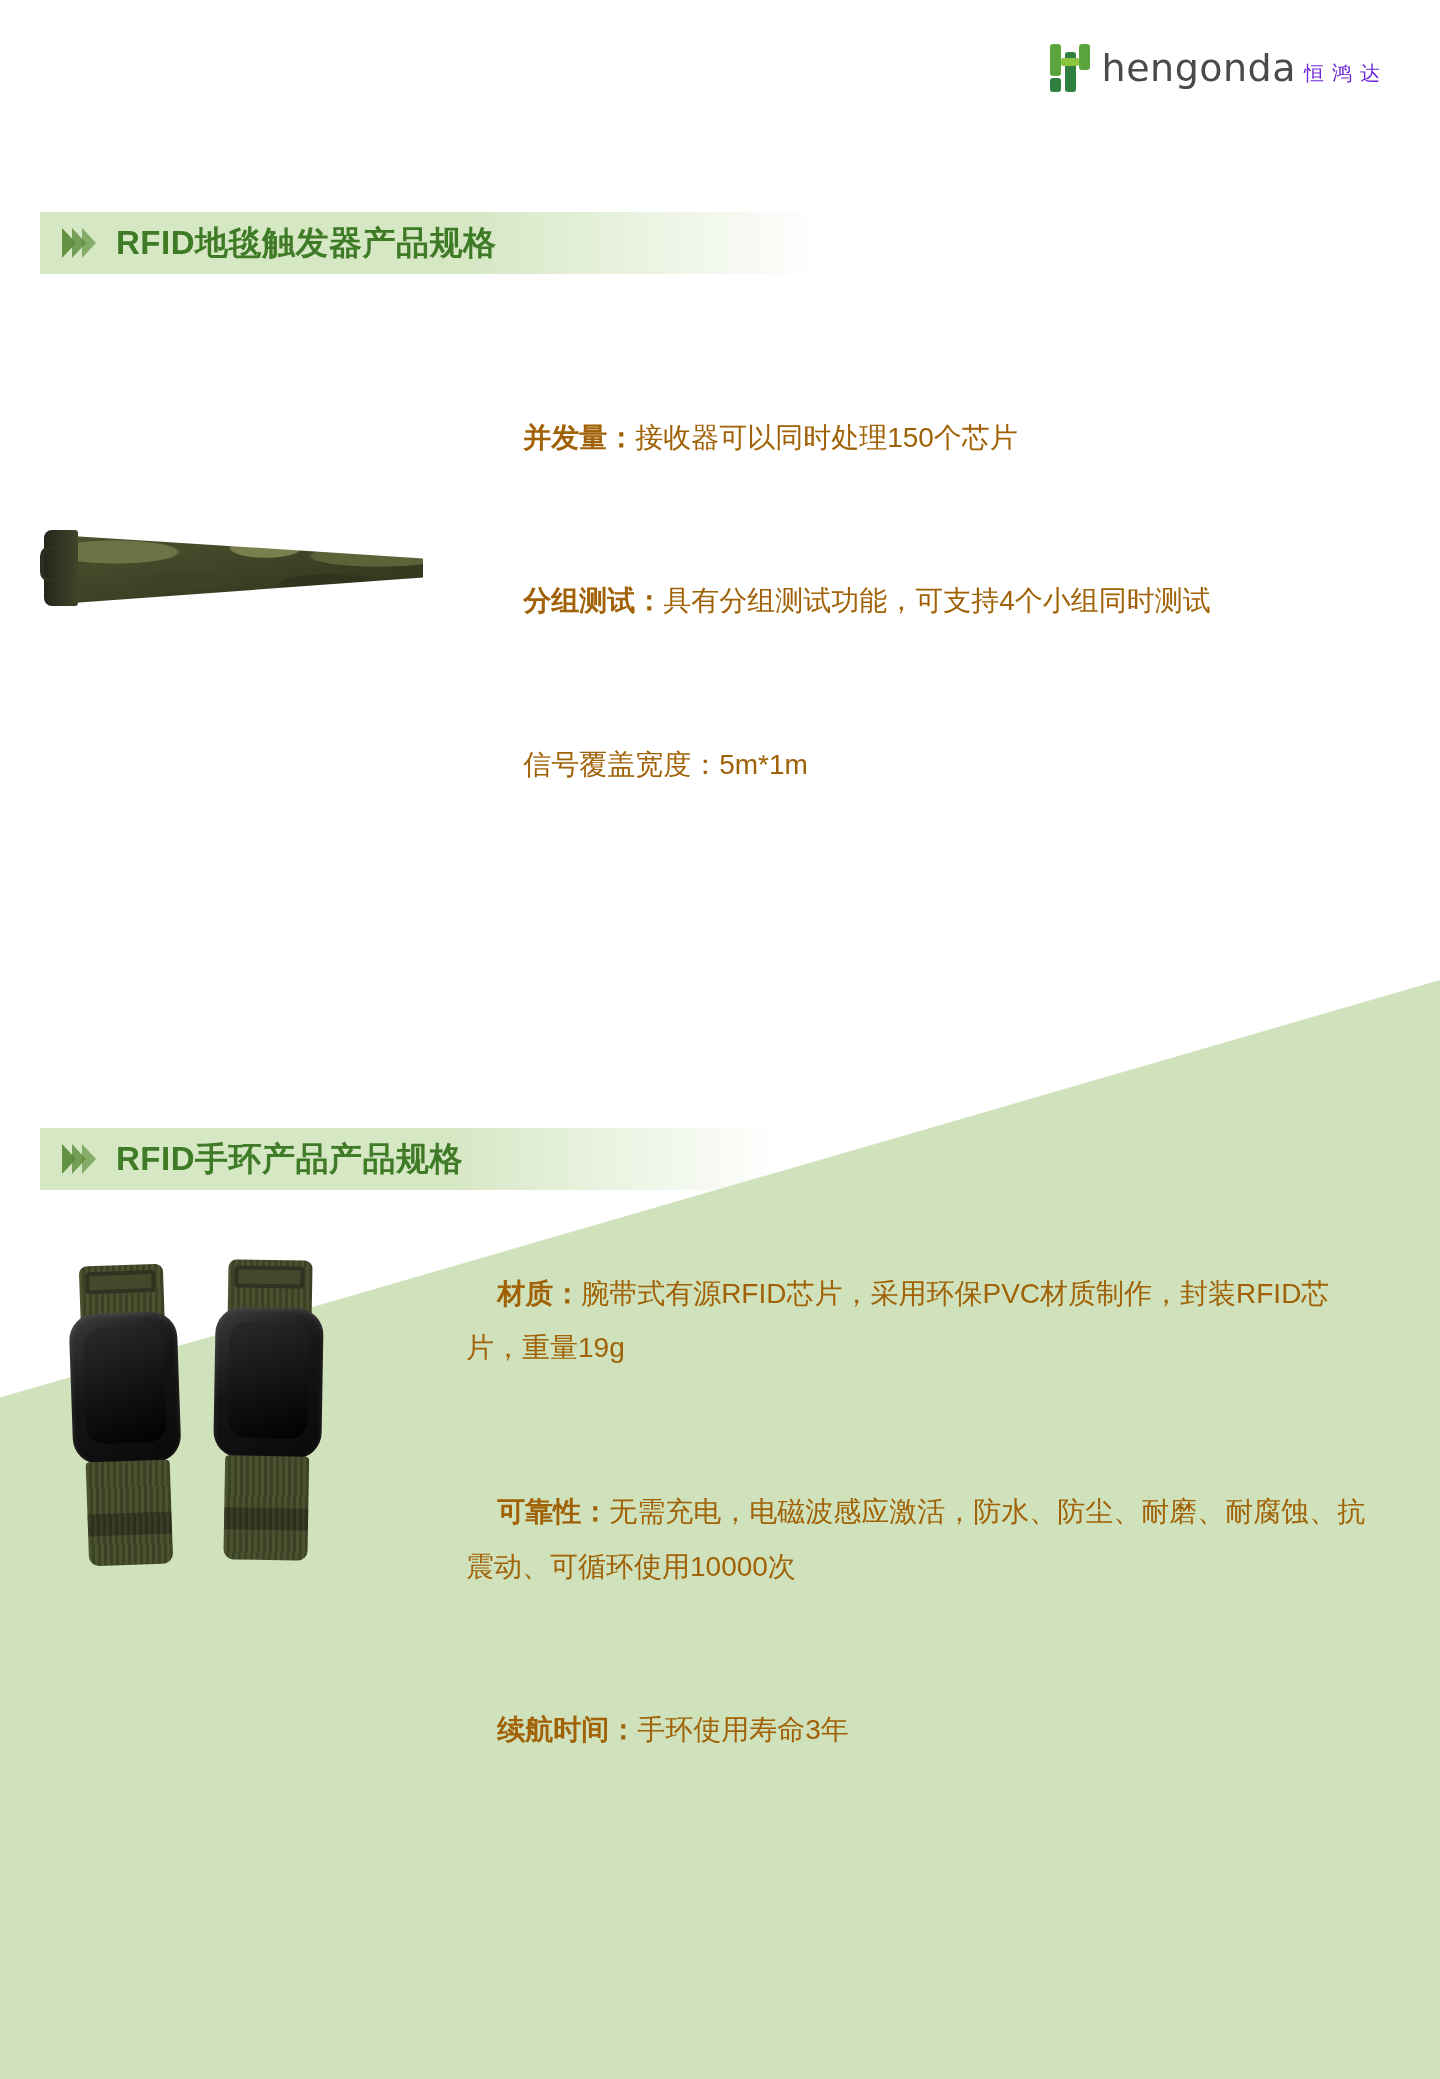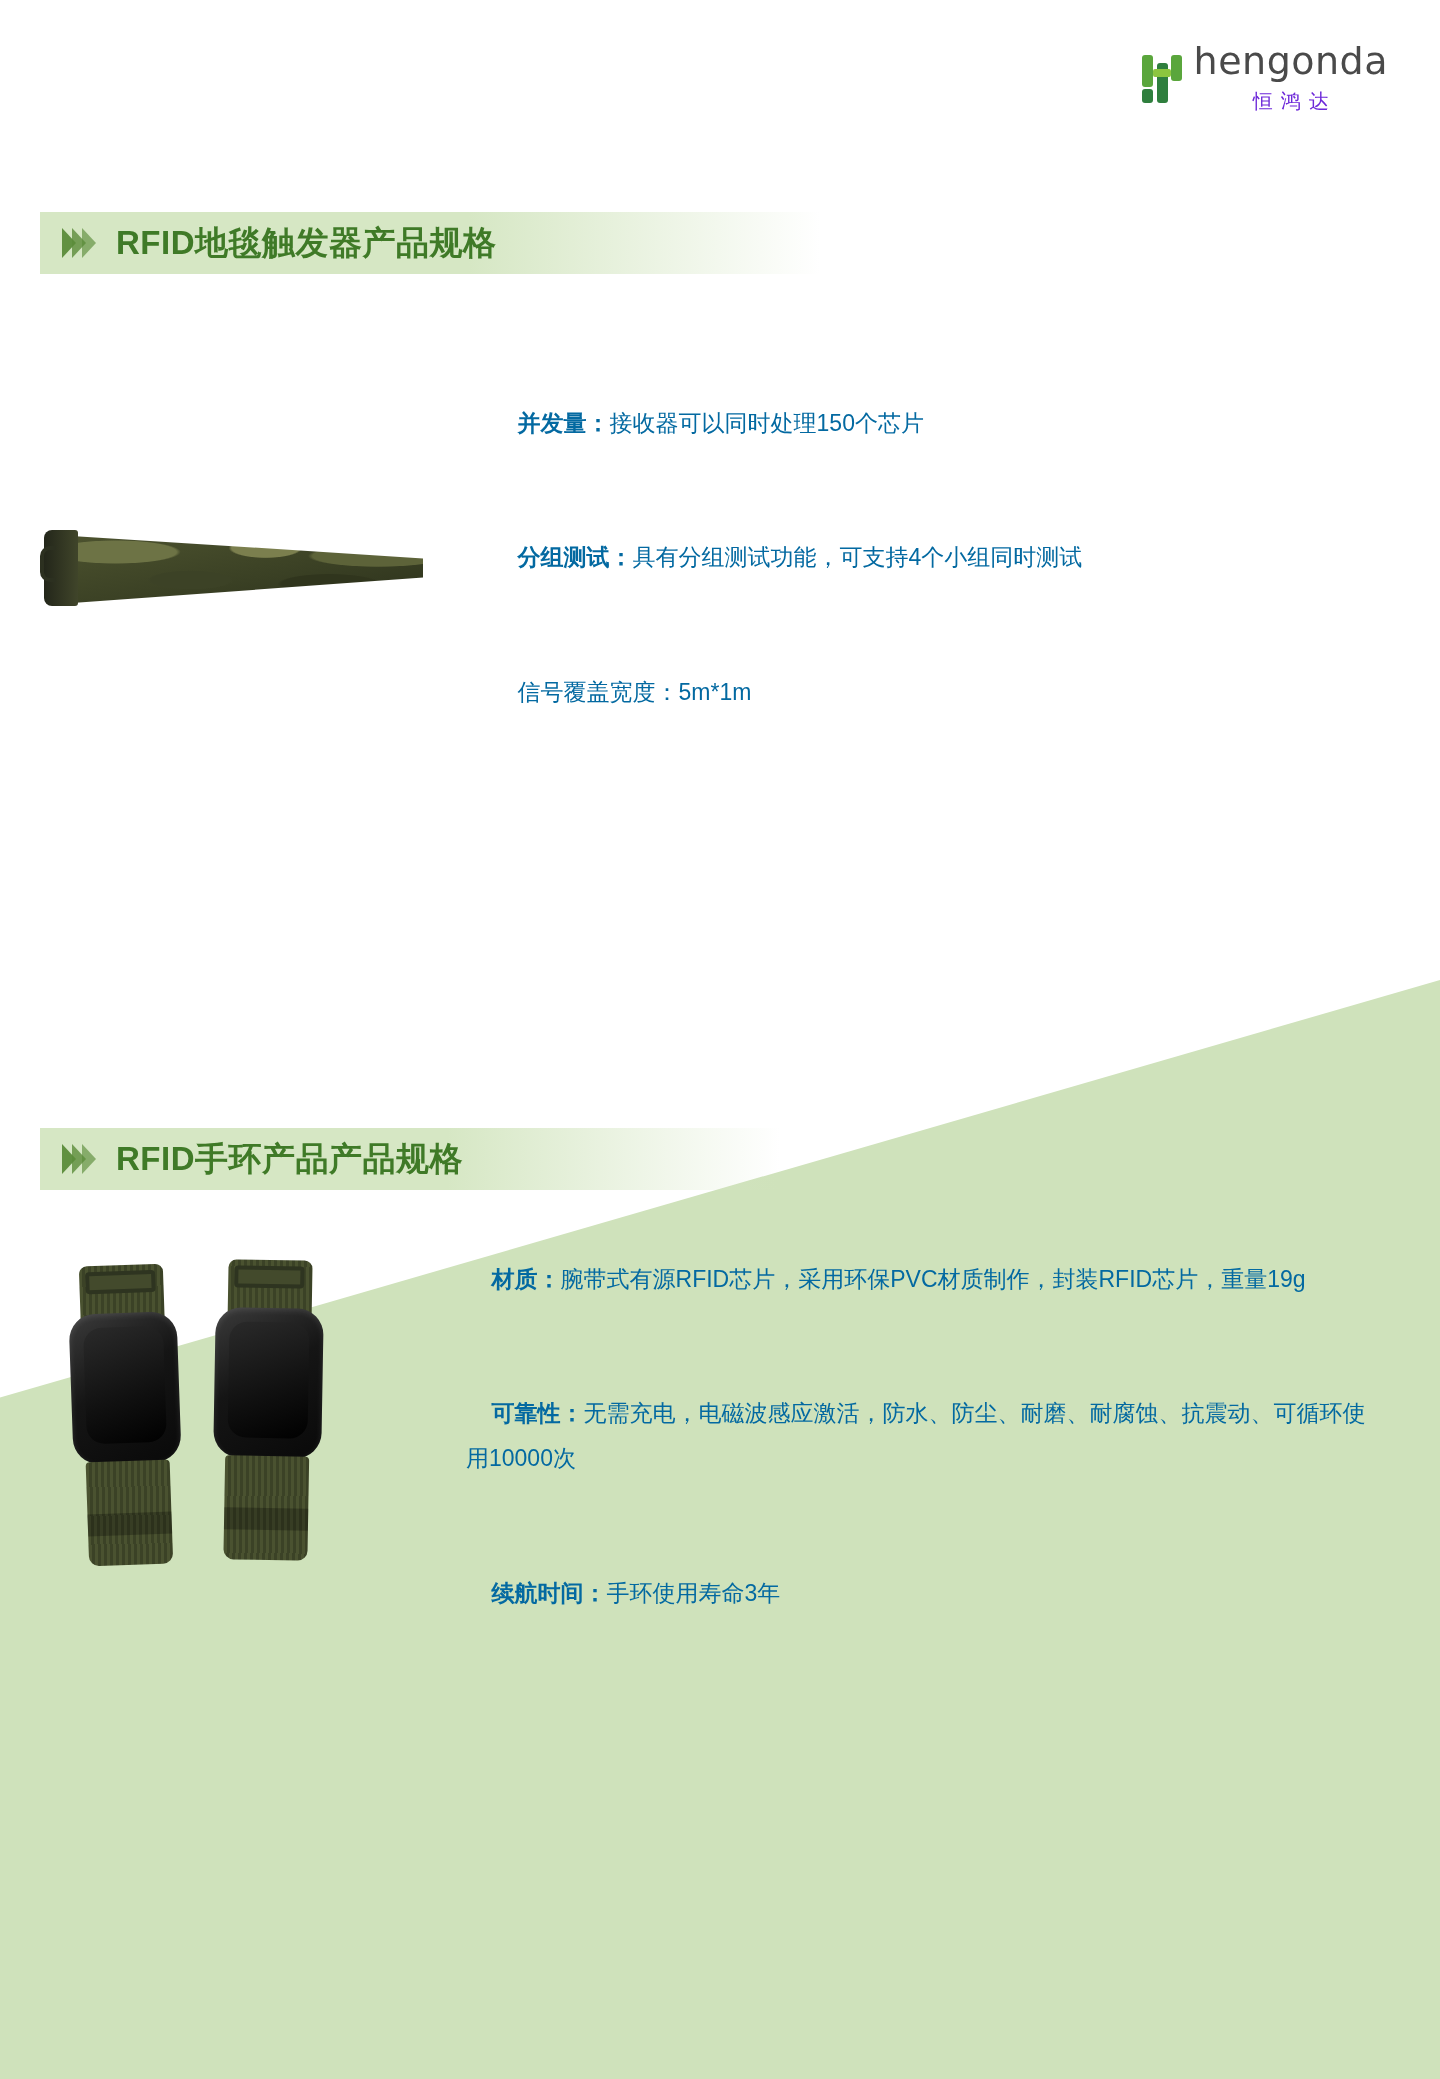--- a/index.html
+++ b/index.html
@@ -33,21 +33,21 @@
     display: flex;
     align-items: center;
     z-index: 5;
   }
   .logo-mark {
     width: 44px;
     height: 52px;
     margin-right: 10px;
     position: relative;
   }
-  .logo-text-wrap { display: flex; flex-direction: column; align-items: center; }
+  .logo-text-wrap { display: flex; flex-direction: row; align-items: flex-end; }
   .logo-word {
     font-size: 38px;
     letter-spacing: 0.5px;
     color: #4a4a4a;
     font-family: "DejaVu Sans", sans-serif;
     line-height: 1;
   }
   .logo-cn {
     font-size: 20px;
     color: #6d28d9;
@@ -97,22 +97,22 @@
     white-space: nowrap;
     margin-left: 6px;
   }
 
   
   .spec-block {
     position: absolute;
     z-index: 4;
   }
   .spec-line {
-    font-size: 23px;
-    color: #0369a1;
+    font-size: 28px;
+    color: #a16207;
     line-height: 1.95;
     white-space: pre-wrap;
   }
   .spec-line .lbl { font-weight: bold; }
 
   
   .prod-carpet {
     position: absolute;
     left: 40px;
     top: 512px;

